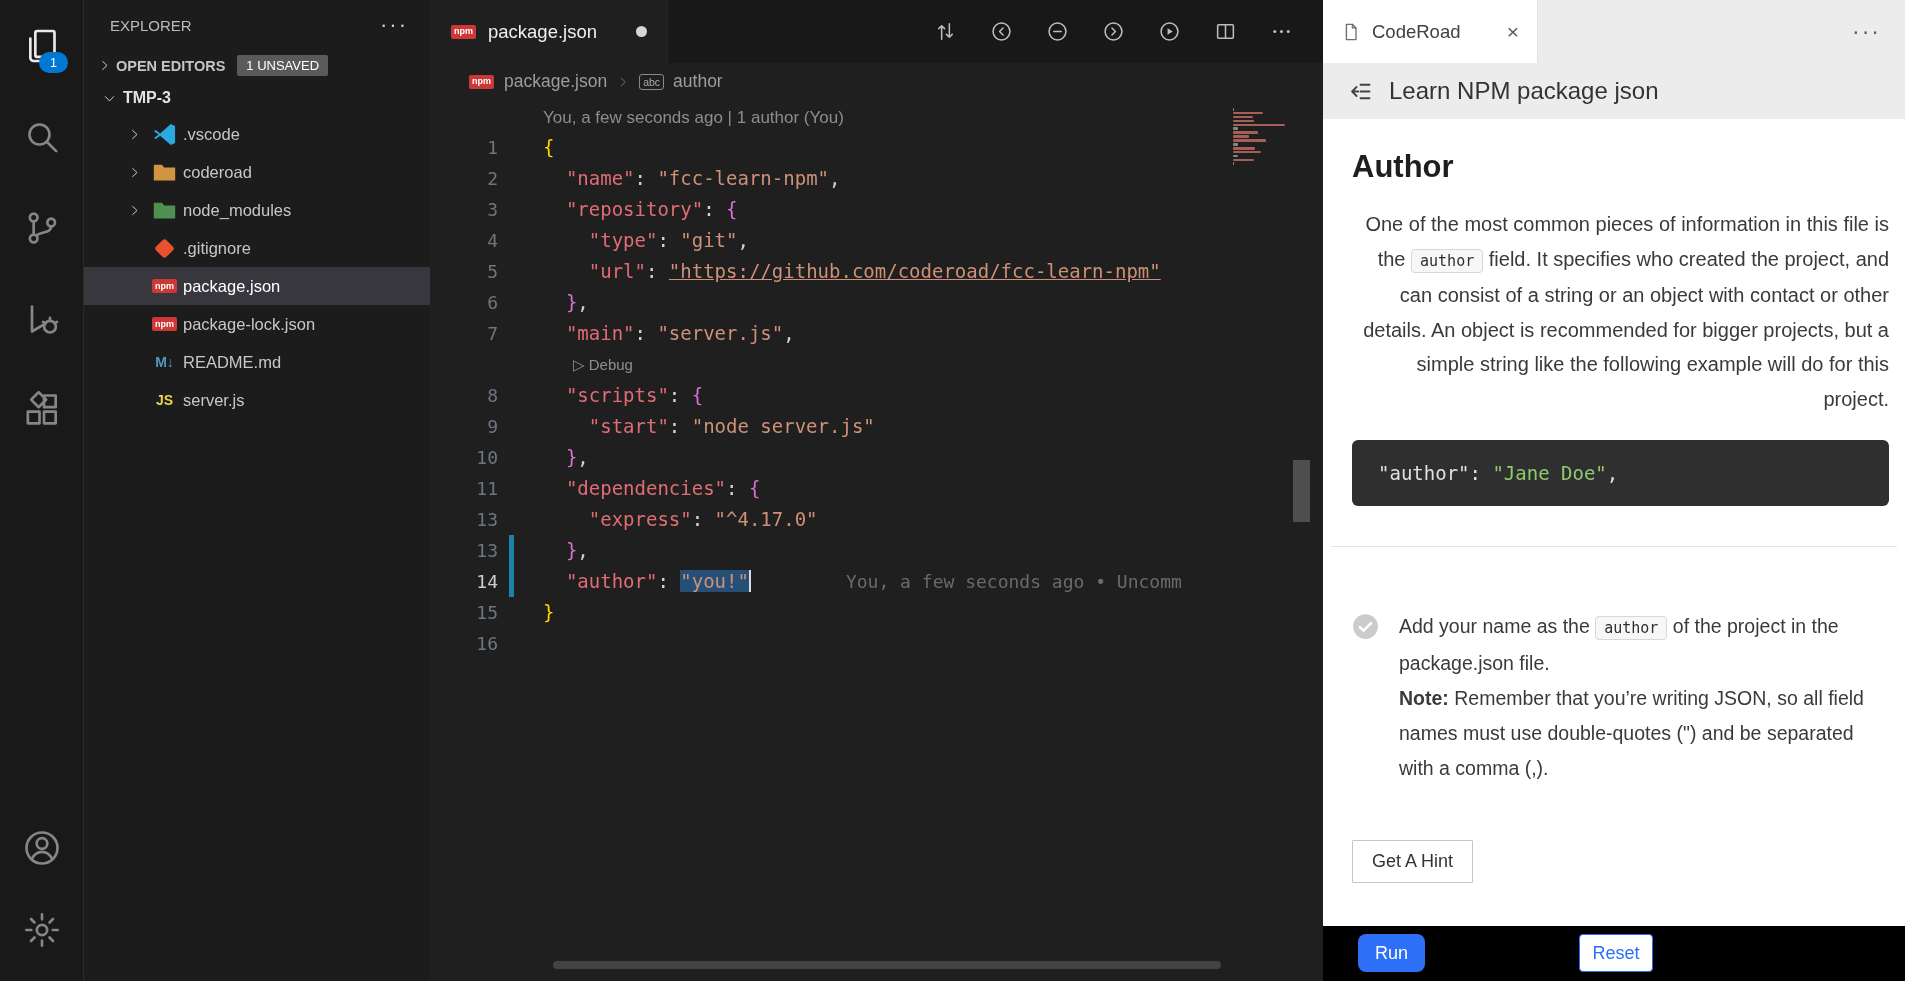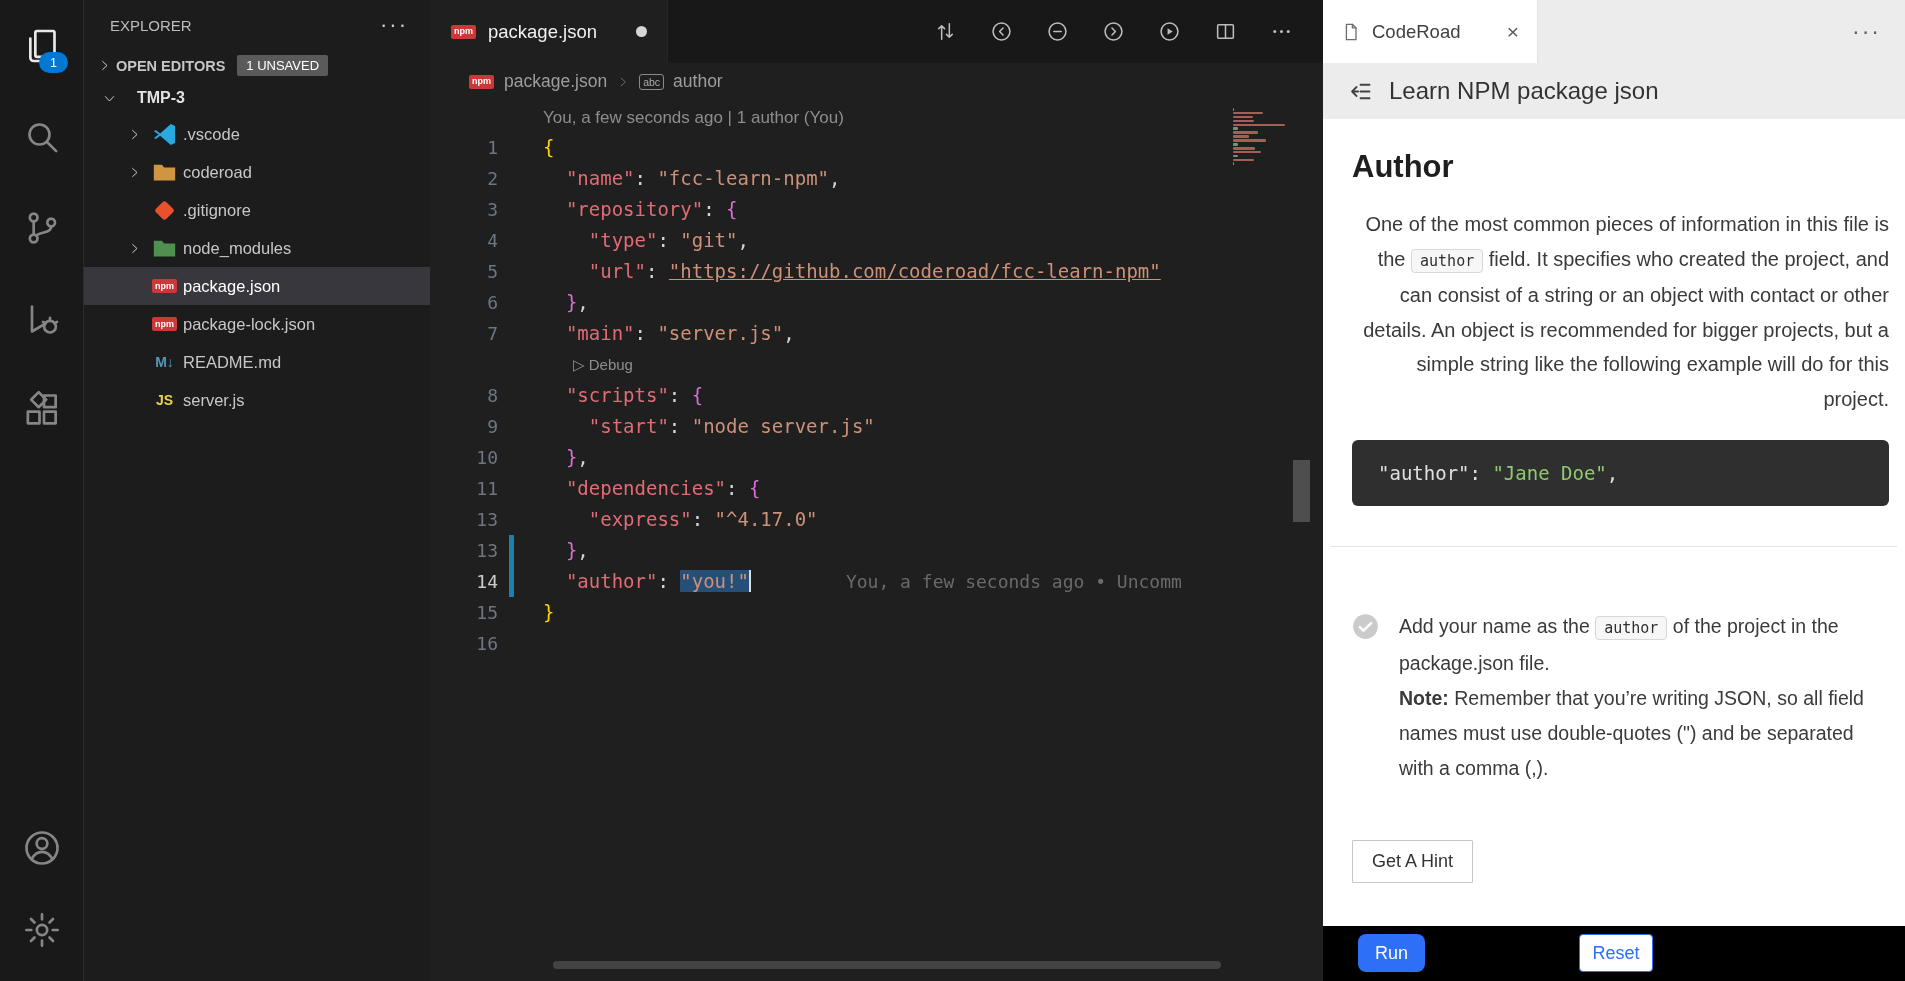--- a/index.html
+++ b/index.html
@@ -21,21 +21,21 @@
   
   .sidebar{position:absolute;left:84px;top:0;width:346px;height:100%;background:#1c1c1c;}
   .sidebar-title-row{height:50px;display:flex;align-items:center;justify-content:space-between;
                      padding:0 22px 0 26px;color:#bcbcbc;font-size:15px;}
   .sb-dots{color:#cfcfcf;font-size:22px;letter-spacing:2px;cursor:pointer;}
   .section-row{height:31px;display:flex;align-items:center;padding-left:8px;color:#c5c5c5;
                font-weight:700;font-size:14.5px;cursor:pointer;}
   .section-row .ico{color:#cccccc;}
   .unsaved-badge{background:#5a5a5a;color:#fff;font-size:13px;font-weight:400;padding:3px 9px;
                  border-radius:2px;margin-left:12px;}
-  .root-row{height:34px;display:flex;align-items:center;padding-left:13px;gap:16px;color:#e3e3e3;
+  .root-row{height:34px;display:flex;align-items:center;padding-left:13px;gap:2px;color:#e3e3e3;
             font-weight:700;font-size:16px;cursor:pointer;}
   .file-row{height:38px;display:flex;align-items:center;padding-left:38px;gap:5px;font-size:16.5px;
             color:#c7c7c7;cursor:pointer;white-space:nowrap;}
   .file-row.selected{background:#37373d;color:#fff;}
   .chev-slot{width:24px;display:flex;justify-content:center;color:#cccccc;flex:none;}
   .fi{width:27px;display:inline-flex;justify-content:center;align-items:center;flex:none;}
   .npm-box{background:#cb3837;color:#fff;font-size:9px;font-weight:700;padding:2.5px 3px;
            border-radius:2px;line-height:1;font-family:"Liberation Sans",sans-serif;}
   .js-txt{color:#e8d44d;font-weight:700;font-size:14px;}
   .md-txt{color:#519aba;font-weight:700;font-size:14px;}
@@ -227,40 +227,40 @@
             </svg>
           </span>
           <span class="fi">
             <svg viewBox="0 0 24 24">
               <path fill="#cf9543" d="M2.5 5h7.2l2 2.6h9.8V19h-19z"></path>
             </svg>
           </span>
           <span>coderoad</span>
         </div>
         <div class="file-row">
-          <span class="chev-slot"></span>
-          <span class="fi">
-            <svg viewBox="0 0 24 24">
-              <rect x="5.5" y="5.5" width="13" height="13" rx="2.5" transform="rotate(45 12 12)" fill="#e8502e"></rect>
-            </svg>
-          </span>
-          <span>.gitignore</span>
-        </div>
-        <div class="file-row">
           <span class="chev-slot">
             <svg viewBox="0 0 24 24" fill="none" stroke="currentColor" stroke-width="1.6" stroke-linecap="round" stroke-linejoin="round" style="width: 15px; height: 15px;">
               <path d="M9 5.5l7 6.5-7 6.5"></path>
             </svg>
           </span>
           <span class="fi">
             <svg viewBox="0 0 24 24">
               <path fill="#4f8f4f" d="M2.5 5h7.2l2 2.6h9.8V19h-19z"></path>
             </svg>
           </span>
           <span>node_modules</span>
+        </div>
+        <div class="file-row">
+          <span class="chev-slot"></span>
+          <span class="fi">
+            <svg viewBox="0 0 24 24">
+              <rect x="5.5" y="5.5" width="13" height="13" rx="2.5" transform="rotate(45 12 12)" fill="#e8502e"></rect>
+            </svg>
+          </span>
+          <span>.gitignore</span>
         </div>
         <div class="file-row selected">
           <span class="chev-slot"></span>
           <span class="fi">
             <span class="npm-box">npm</span>
           </span>
           <span>package.json</span>
         </div>
         <div class="file-row">
           <span class="chev-slot"></span>

